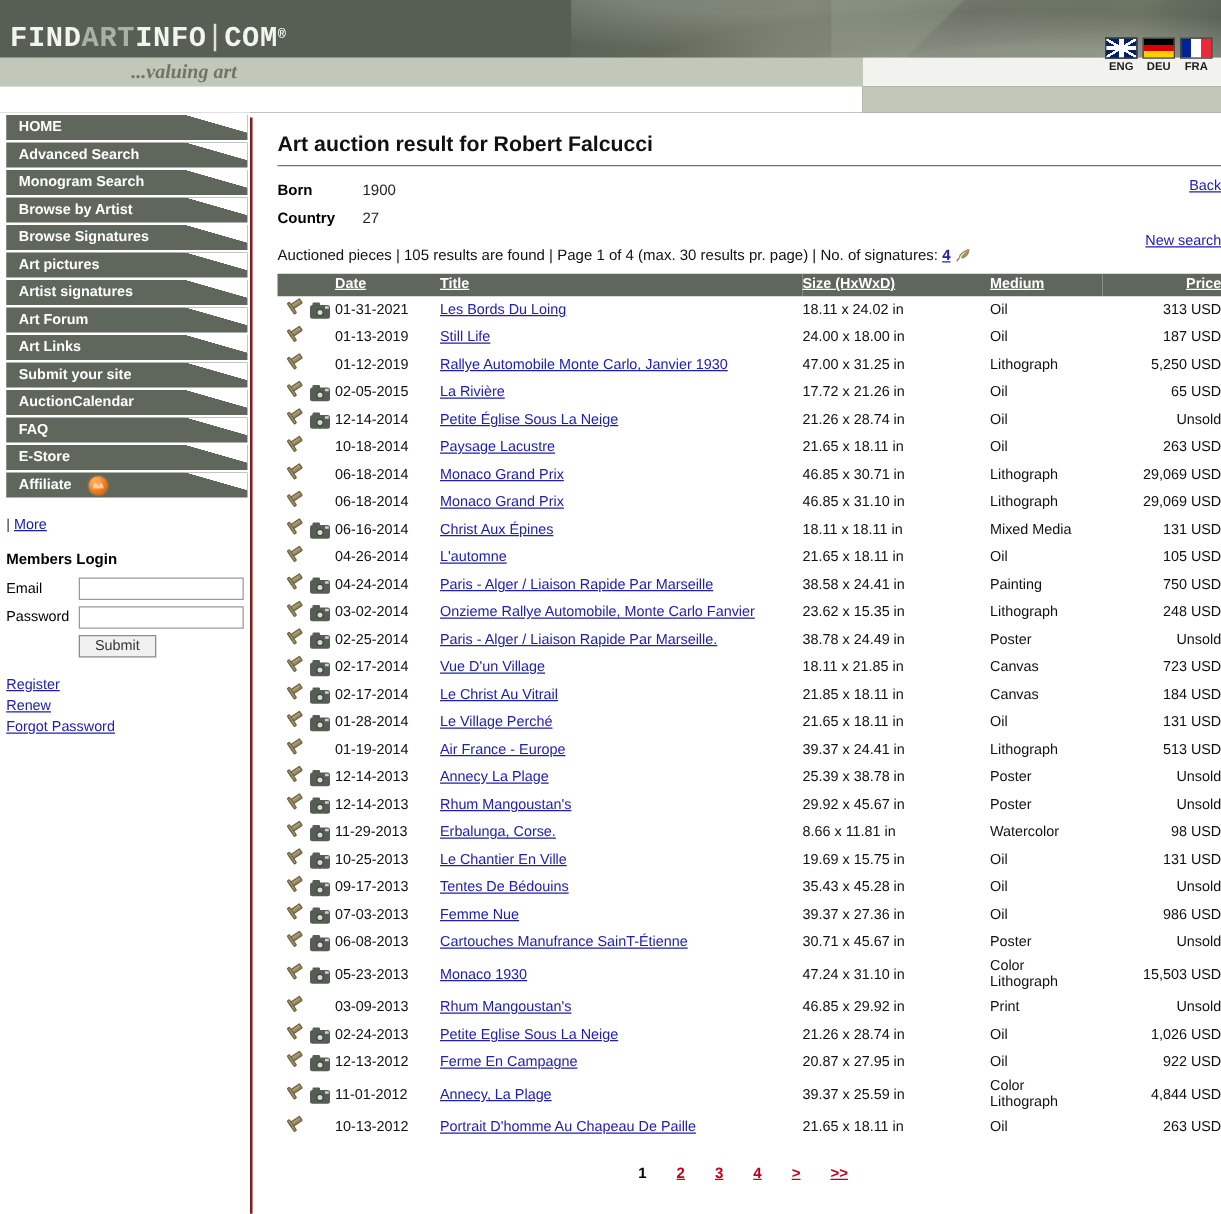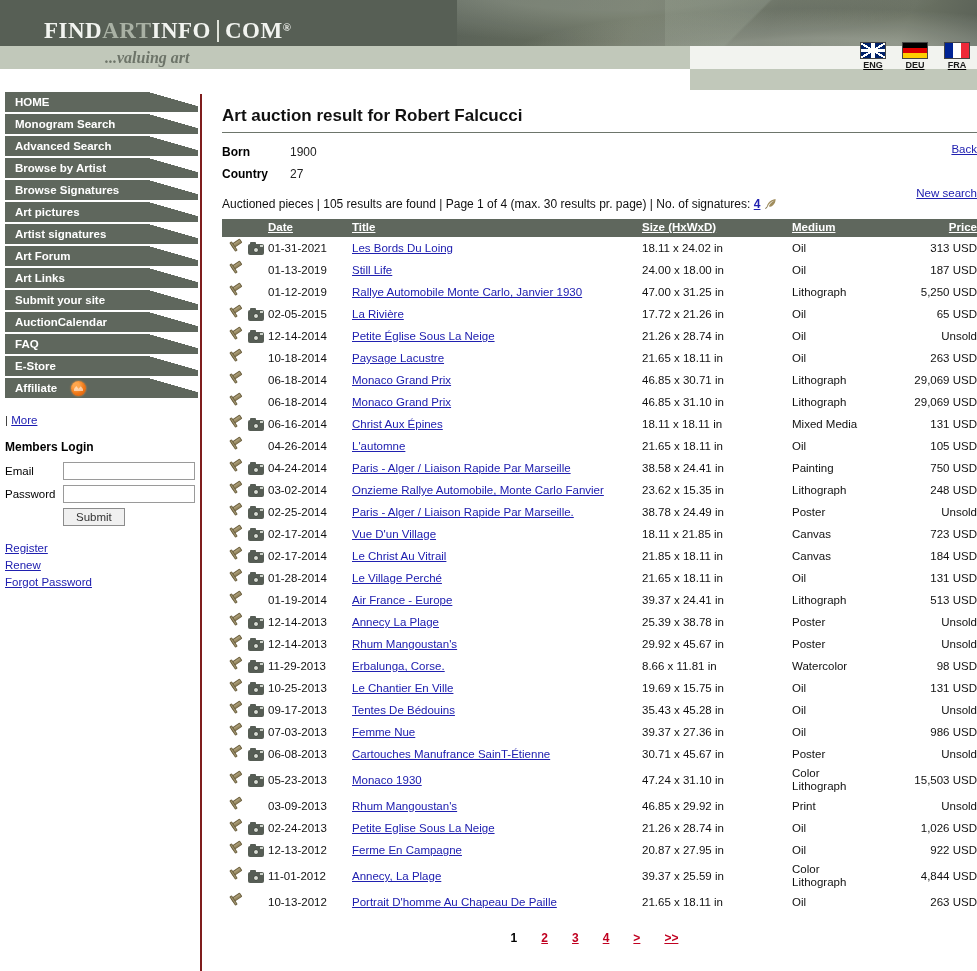--- a/index.html
+++ b/index.html
@@ -30,26 +30,25 @@
       linear-gradient(115deg, #5b6359 0%, #69705f 35%, #596053 60%, #6c7364 85%, #5a6157 100%);
     opacity: .95;
   }
   #header-photo:after {
     content:"";
     position:absolute; left:40%; top:-30%; width:50%; height:170%;
     background: linear-gradient(135deg, rgba(160,170,155,.30) 0 35%, rgba(0,0,0,0) 36%);
   }
   #logo {
     position: absolute; left: 8px; top: 18px;
-    font-family: Liberation Serif, serif;
+    font-family: Liberation Mono, monospace;
     font-size: 23px; font-weight: bold;
     letter-spacing: .5px;
     white-space: nowrap;
     z-index: 4;
-    margin-left: 36px;
   }
   #logo .w1 { color: #f2f4f0; }
   #logo .w2 { color: #a9b1a4; }
   #logo .w3 { color: #f2f4f0; }
   #logo .bar {
     display:inline-block; width:2px; height:22px; background:#dfe3da;
     vertical-align:-4px; margin:0 6px;
   }
   #logo .w4 { color: #f2f4f0; }
   #logo .reg { font-size: 11px; vertical-align: 7px; color:#f2f4f0; }
@@ -71,22 +70,22 @@
   }
   #header-bottom {
     position:absolute; left:0; top:69px; width:690px; height:21px; background:#fff;
   }
   #header-bottom2 {
     position:absolute; left:690px; top:69px; right:0; height:21px; background:#c1c8ba;
   }
 
   
   #flags {
-    position: absolute; right: 6px; top: 42px;
-    display: flex; gap: 14px; z-index: 6; text-decoration: underline;
+    position: absolute; right: 6px; top: 30px;
+    display: flex; gap: 2px; z-index: 6;
   }
   .flag-item { width: 28px; text-align: center; }
   .flag-img {
     width: 26px; height: 17px; border: 1px solid #444; display:block; margin:0 auto;
   }
   .flag-label {
     font-size: 9px; font-weight: bold; color: #1b1b1b; margin-top:1px;
     font-family: "Liberation Sans", sans-serif; line-height: 10px;
   }
   .flag-eng {
@@ -292,22 +291,22 @@
       <div class="flag-label">FRA</div>
     </div>
   </div>
 </div>
 
 <div id="wrap">
 
   <div id="sidebar">
     <div id="nav-list">
         <div class="nav-item"><span class="label">HOME</span><span class="fold"></span></div>
+        <div class="nav-item"><span class="label">Advanced Search</span><span class="fold"></span></div>
         <div class="nav-item"><span class="label">Monogram Search</span><span class="fold"></span></div>
-        <div class="nav-item"><span class="label">Advanced Search</span><span class="fold"></span></div>
         <div class="nav-item"><span class="label">Browse by Artist</span><span class="fold"></span></div>
         <div class="nav-item"><span class="label">Browse Signatures</span><span class="fold"></span></div>
         <div class="nav-item"><span class="label">Art pictures</span><span class="fold"></span></div>
         <div class="nav-item"><span class="label">Artist signatures</span><span class="fold"></span></div>
         <div class="nav-item"><span class="label">Art Forum</span><span class="fold"></span></div>
         <div class="nav-item"><span class="label">Art Links</span><span class="fold"></span></div>
         <div class="nav-item"><span class="label">Submit your site</span><span class="fold"></span></div>
         <div class="nav-item"><span class="label">AuctionCalendar</span><span class="fold"></span></div>
         <div class="nav-item"><span class="label">FAQ</span><span class="fold"></span></div>
         <div class="nav-item"><span class="label">E-Store</span><span class="fold"></span></div>

